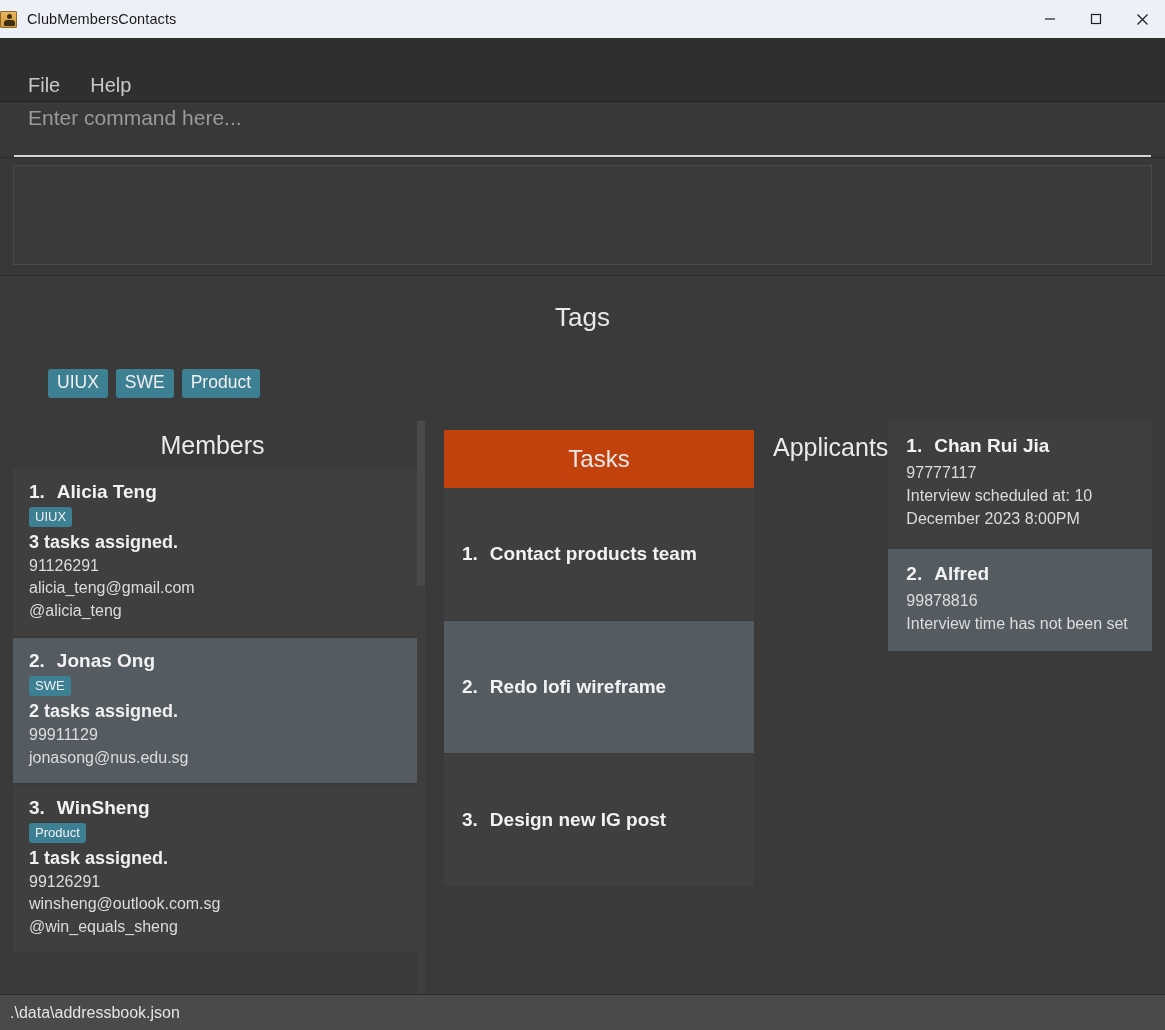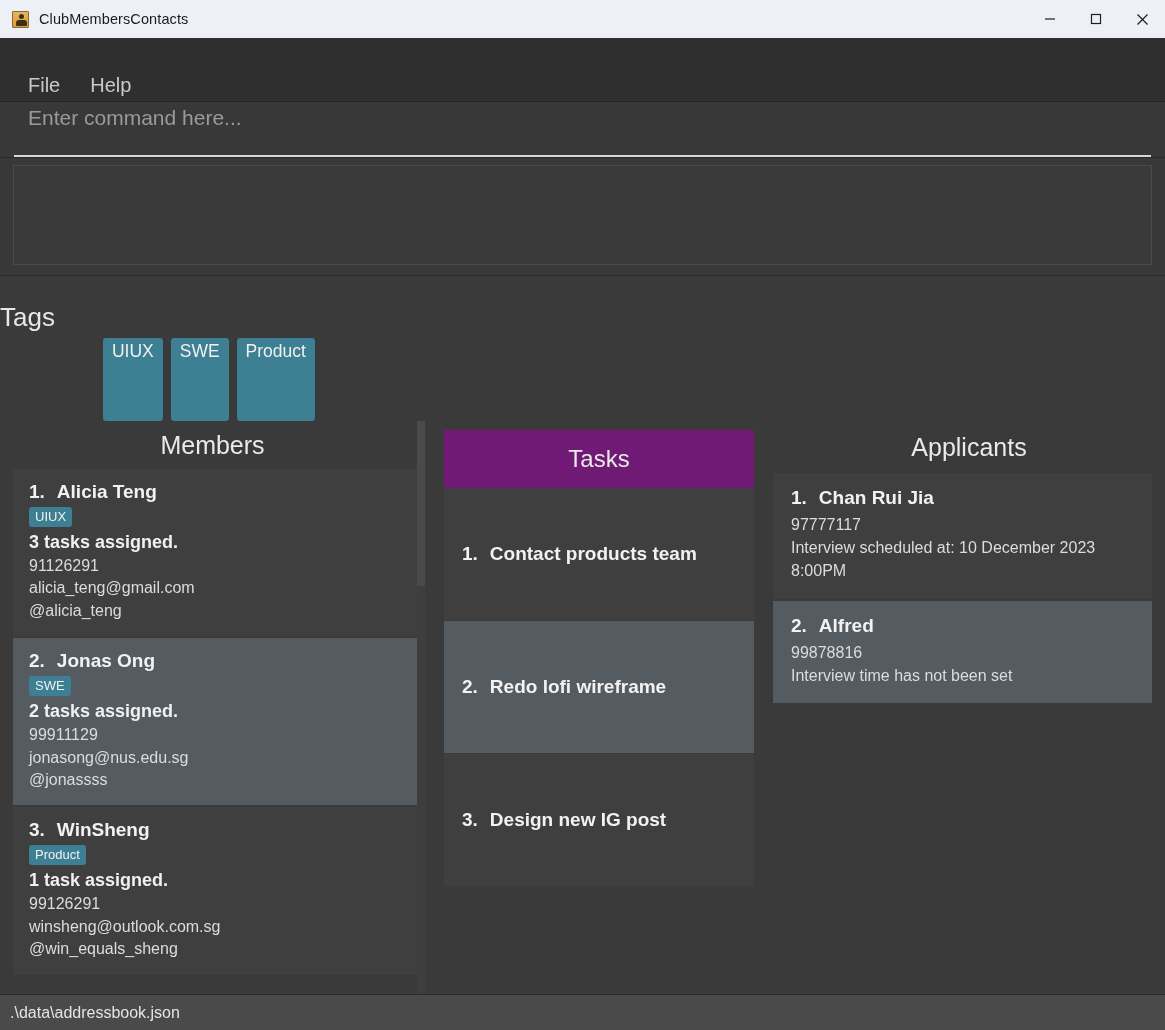--- a/index.html
+++ b/index.html
@@ -27,21 +27,20 @@
     height: 38px;
     background: #eef0f8;
     display: flex;
     align-items: center;
     flex: 0 0 38px;
     position: relative;
   }
   .title-bar-left {
     display: flex;
     align-items: center;
-    padding-left: 12px;
     gap: 10px;
   }
   .app-icon {
     width: 17px;
     height: 17px;
     background: linear-gradient(#e8b55e, #d79b3b);
     border: 1px solid #8a6a2a;
     border-radius: 1px;
     position: relative;
     flex: 0 0 17px;
@@ -139,21 +138,21 @@
     height: 100%;
     border: 1px solid #4a4a4a;
     background: #3a3a3a;
   }
 
   
   .tags-panel {
     flex: 0 0 145px;
     background: #3a3a3a;
     display: flex;
-    flex-direction: row;
+    flex-direction: column;
     padding-top: 26px;
   }
   .tags-title {
     font-size: 26px;
     color: #e8e8e8;
     text-align: center;
     font-family: "Liberation Sans", sans-serif;
   }
   .tags-list {
     display: flex;
@@ -261,21 +260,21 @@
     padding-top: 9px;
   }
   .tasks-header {
     height: 58px;
     flex: 0 0 58px;
     display: flex;
     align-items: center;
     justify-content: center;
     font-size: 24px;
     color: #eaeaea;
-    background: #701a75;
+    background: #c2410c;
   }
   .tasks-list {
     flex: 1 1 auto;
     background: #3a3a3a;
     overflow: hidden;
   }
   .task-card {
     background: #3f3f3f;
     height: 132px;
     display: flex;
@@ -294,21 +293,21 @@
     font-size: 19px;
     font-weight: bold;
     color: #f2f2f2;
     text-align: right;
   }
 
   
   .applicants-col {
     flex: 1 1 auto;
     display: flex;
-    flex-direction: column;
+    flex-direction: row;
     background: #3a3a3a;
     position: relative;
   }
   .applicants-header {
     height: 52px;
     flex: 0 0 52px;
     display: flex;
     align-items: center;
     justify-content: center;
     font-size: 25px;
@@ -439,21 +438,20 @@
           <div class="card-name-row">
             <span class="card-index">2.</span>
             <span class="card-name">Jonas Ong</span>
           </div>
           <div class="card-tags">
             <span class="card-tag">SWE</span>
           </div>
           <div class="card-tasks">2 tasks assigned.</div>
           <div class="card-line">99911129</div>
           <div class="card-line">jonasong@nus.edu.sg</div>
-          <div class="card-line">@jonassss</div>
         </div>
 
         <div class="member-card">
           <div class="card-name-row">
             <span class="card-index">3.</span>
             <span class="card-name">WinSheng</span>
           </div>
           <div class="card-tags">
             <span class="card-tag">Product</span>
           </div>

